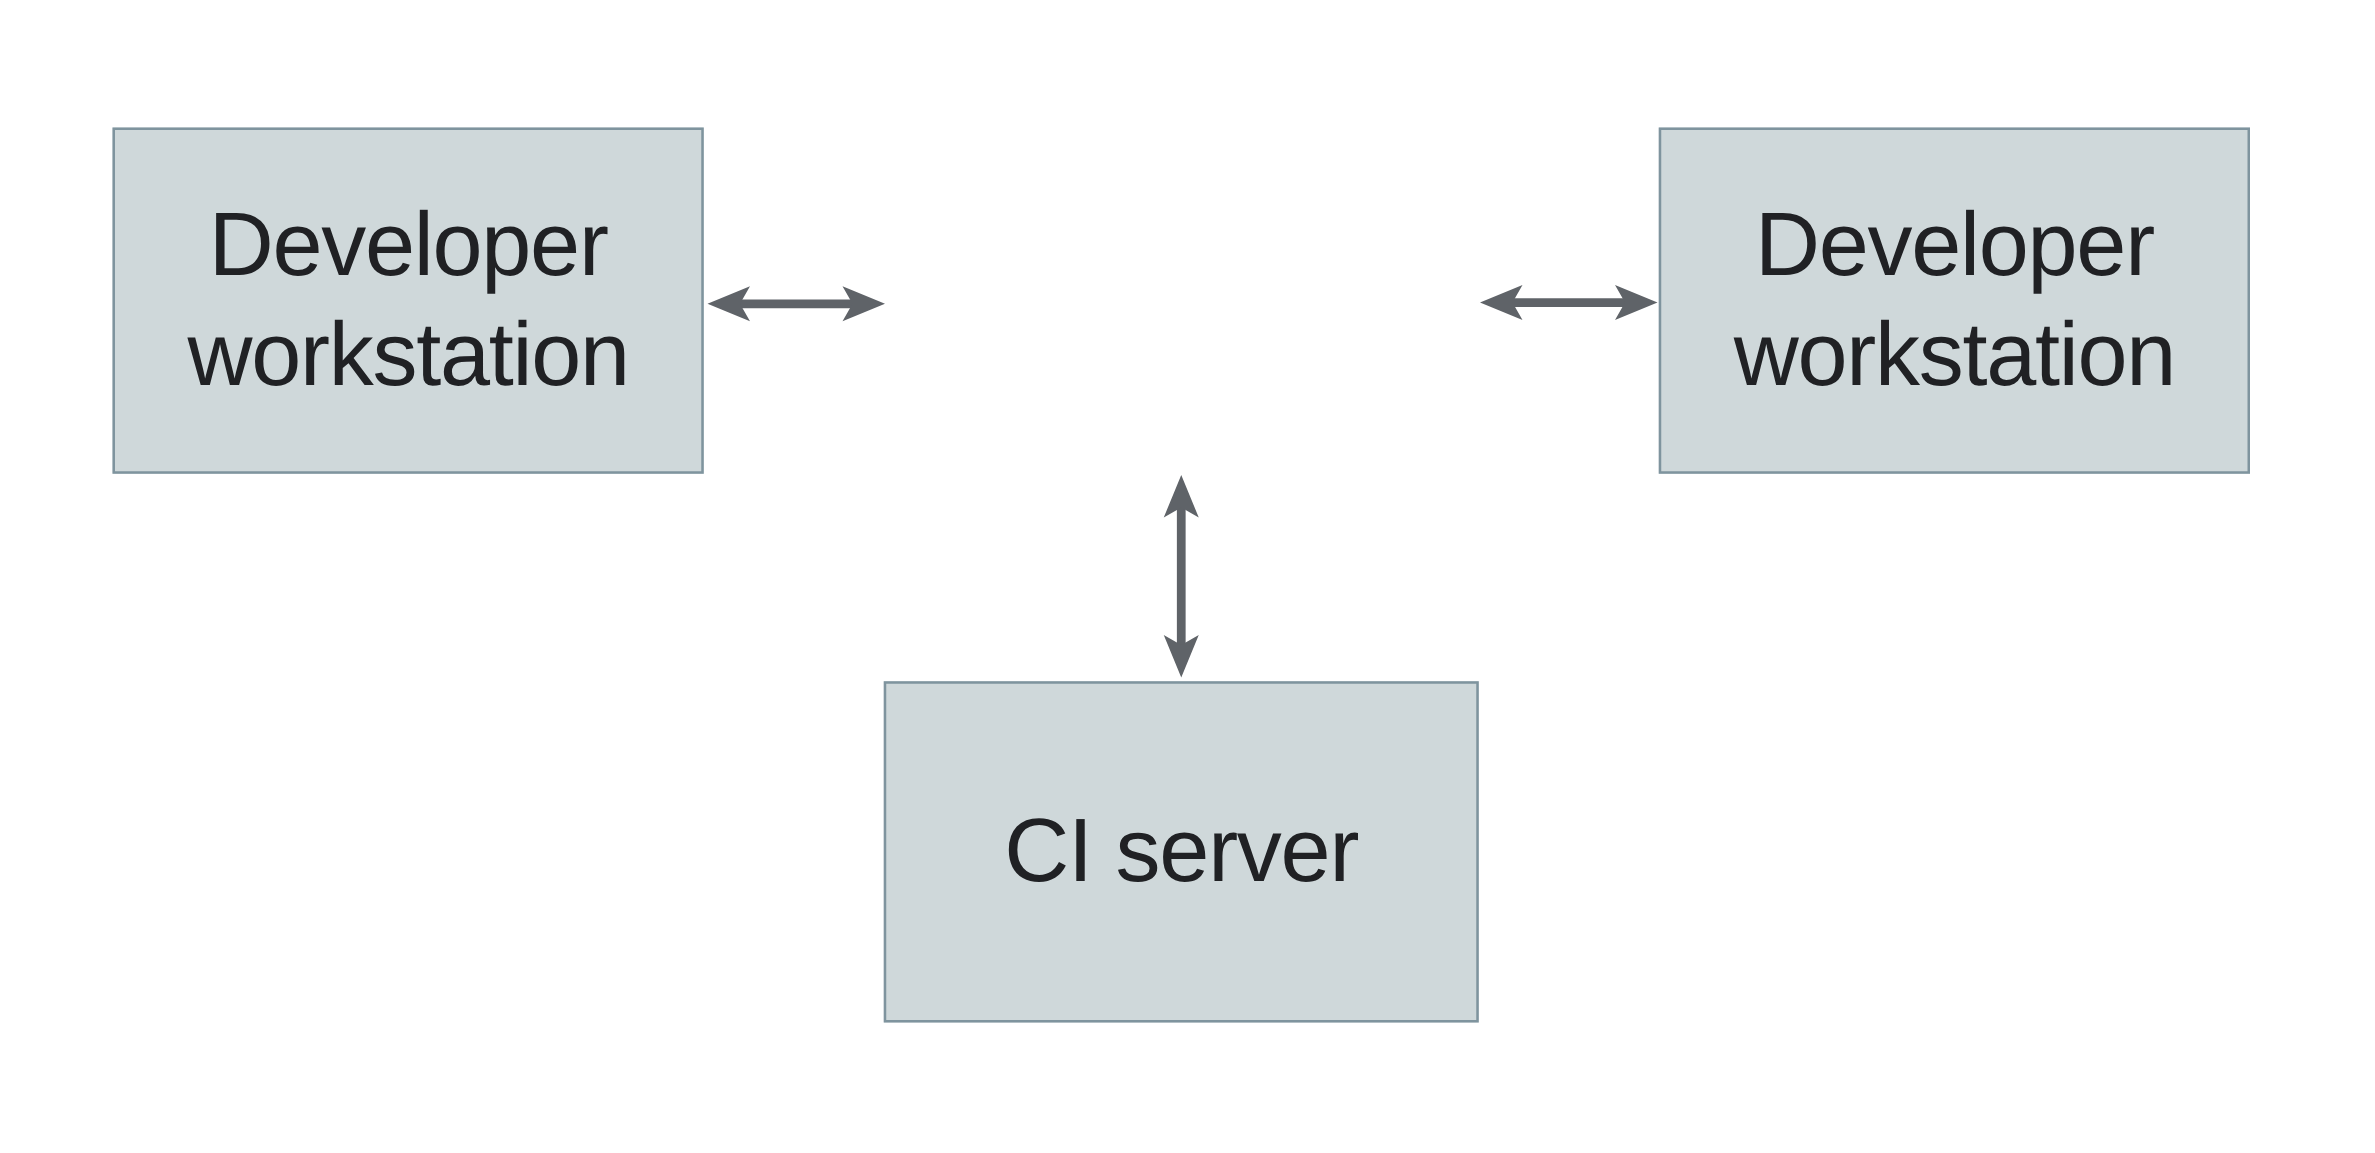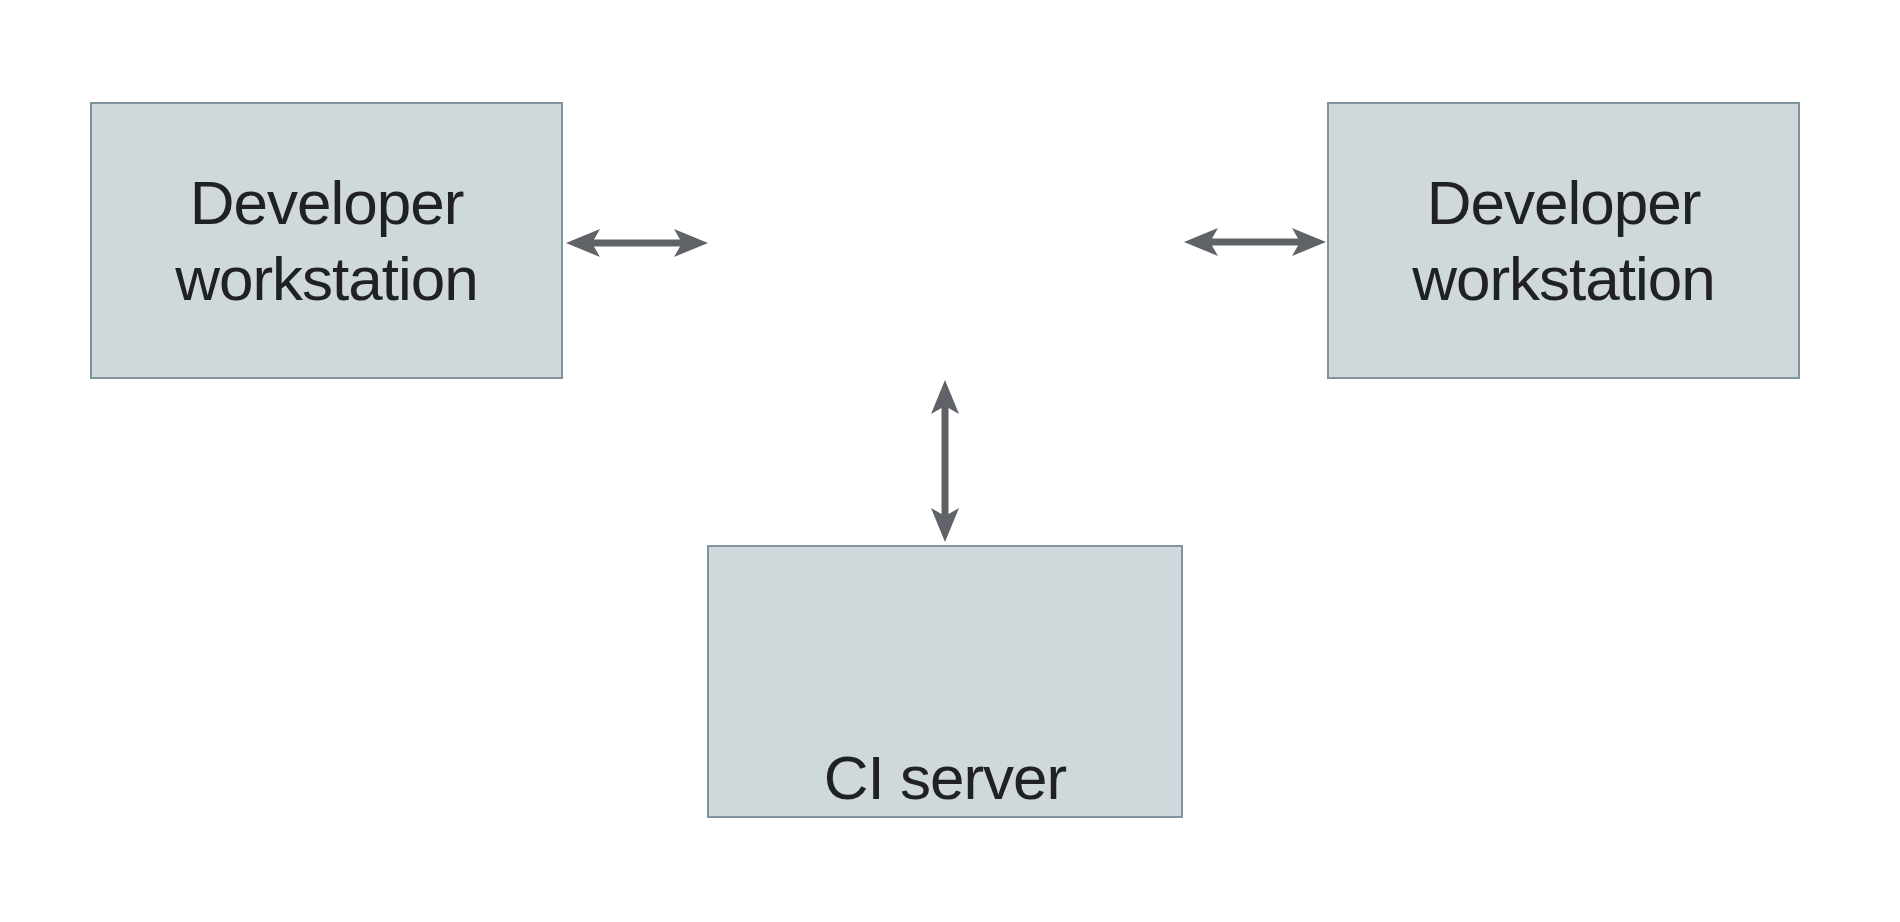--- a/index.html
+++ b/index.html
@@ -23,28 +23,28 @@
   .node {
     position: absolute;
     background: var(--node-fill);
     border: 2px solid var(--node-border);
     display: flex;
     flex-direction: column;
     align-items: center;
     justify-content: center;
     text-align: center;
     color: var(--text-color);
-    font-size: 62px;
+    font-size: 72px;
     line-height: 1.22;
     letter-spacing: -1px;
   }
   .node-dev-left   { left: 90px;   top: 102px; width: 473px; height: 277px; }
   .node-cache      { left: 707px;  top: 102px; width: 476px; height: 277px; }
   .node-dev-right  { left: 1327px; top: 102px; width: 473px; height: 277px; }
-  .node-ci         { left: 707px;  top: 545px; width: 476px; height: 273px; justify-content: flex-end; }
+  .node-ci         { left: 707px;  top: 545px; width: 476px; height: 273px; }
   .arrow-layer {
     position: absolute;
     left: 0; top: 0;
     width: 1900px; height: 922px;
     pointer-events: none;
   }
 </style>
 </head>
 <body>
 

